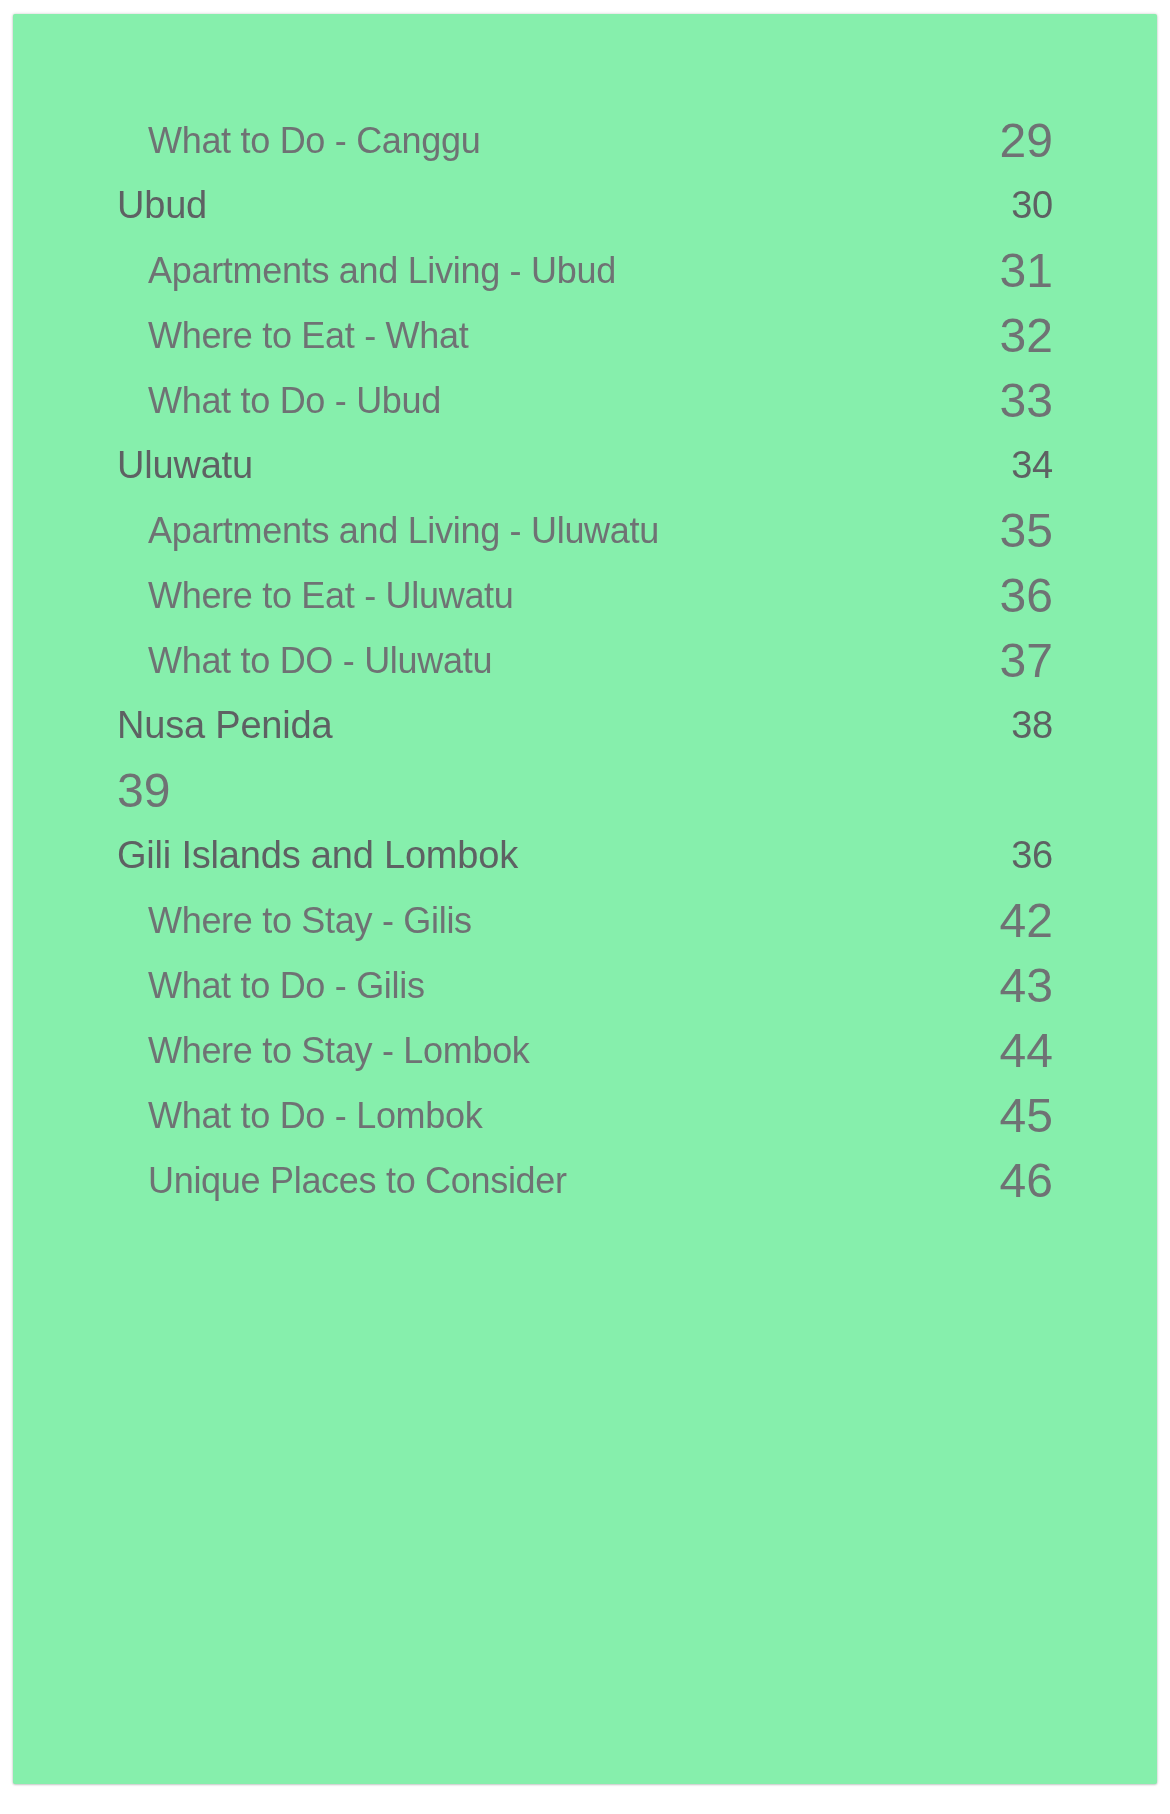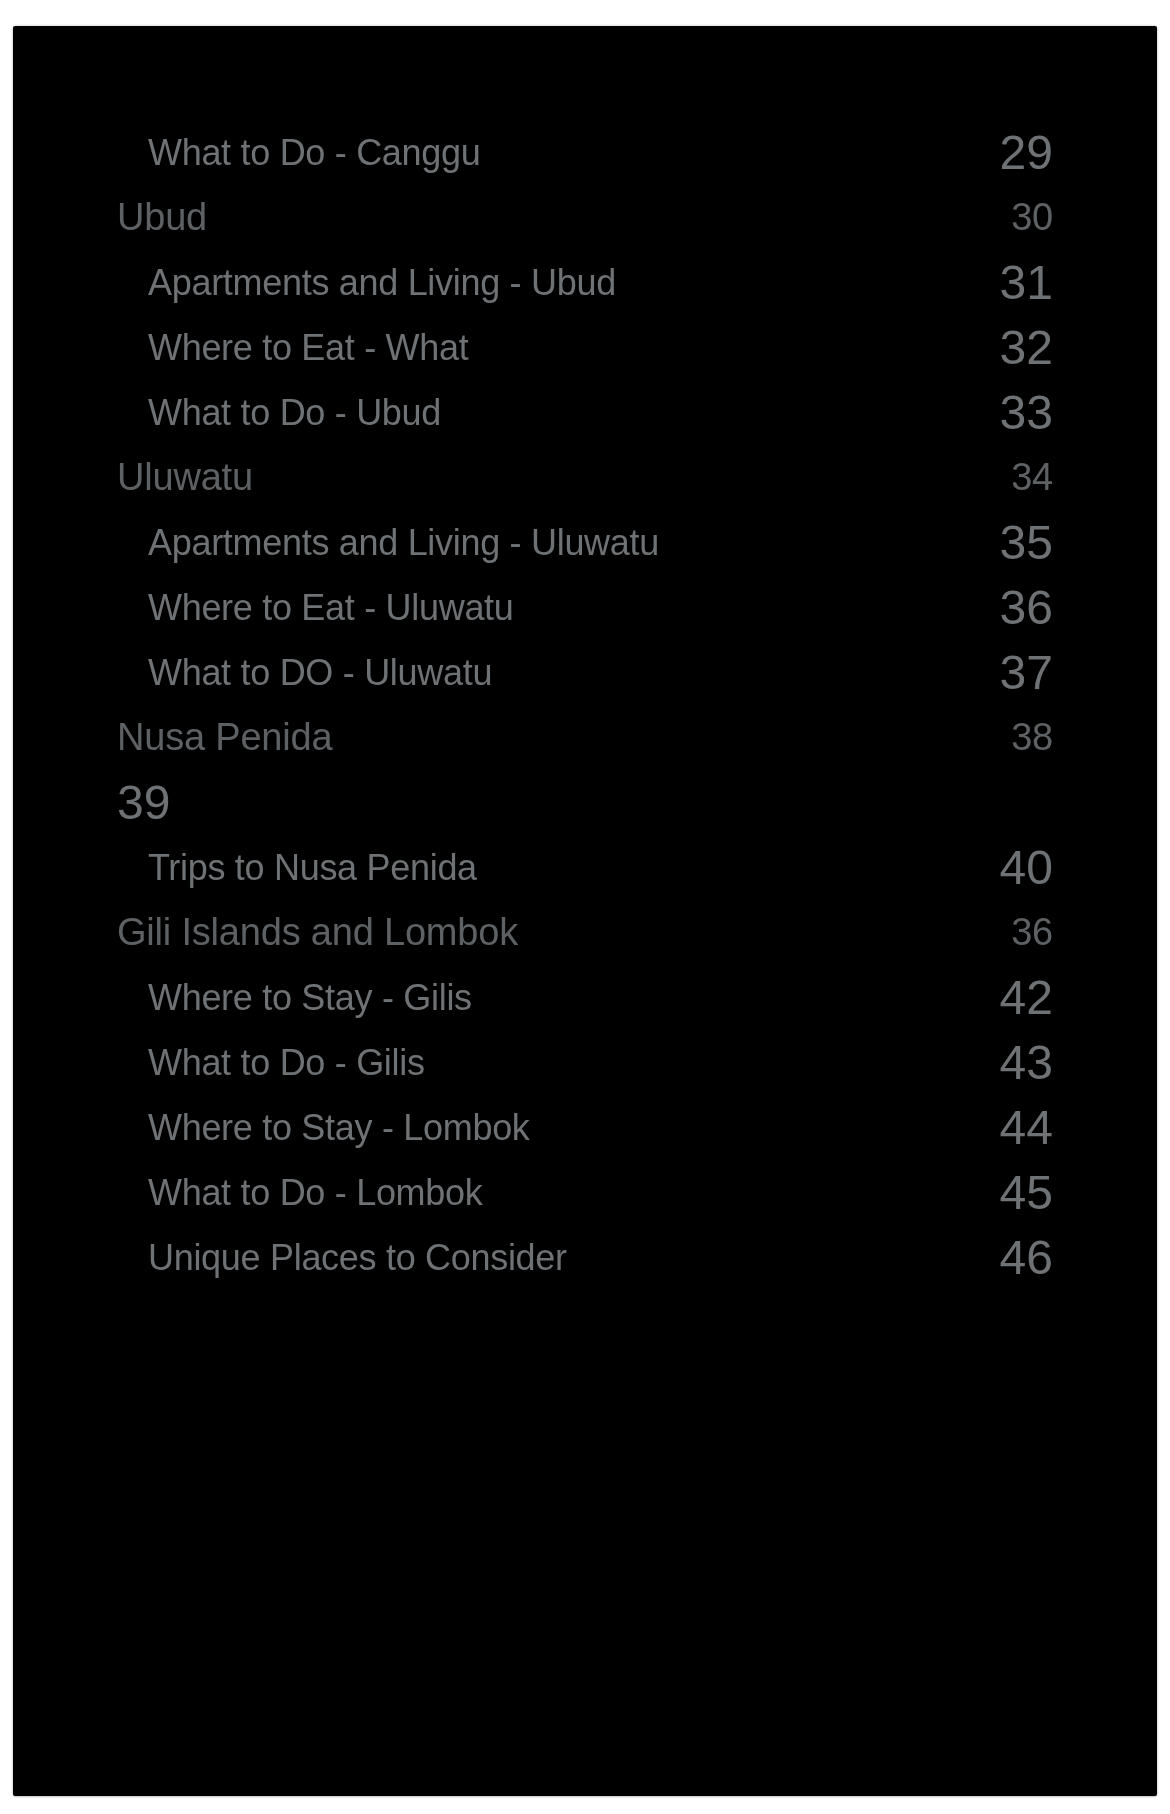--- a/index.html
+++ b/index.html
@@ -10,24 +10,24 @@
     width: 1170px;
     height: 1814px;
     position: relative;
     background: linear-gradient(180deg, #cccccе 0px, #cfcfd1 0px, #d7d7d9 60px, #d8d8da 85%, #dcdcde 100%);
     font-family: "Liberation Sans", "DejaVu Sans", sans-serif;
     overflow: hidden;
   }
   .page {
     position: absolute;
     left: 13px;
-    top: 26px;
+    top: 14px;
     width: 1144px;
     height: 1770px;
-    background: #000000;
+    background: #86efac;
     border-radius: 2px;
     box-shadow: 0 0 3px rgba(0,0,0,0.22), 0 1px 2px rgba(0,0,0,0.14);
   }
   .toc {
     position: absolute;
     top: 94px;
     left: 104px;
     right: 104px;
   }
   .toc-row {
@@ -99,24 +99,20 @@
     <span class="label">What to DO - Uluwatu</span>
     <span class="pagenum">37</span>
   </div>
       <div class="toc-row section">
     <span class="label">Nusa Penida</span>
     <span class="pagenum">38</span>
   </div>
       <div class="toc-row item">
     <span class="pagenum">39</span>
   </div>
-      <div class="toc-row item">
-    <span class="label">Trips to Nusa Penida</span>
-    <span class="pagenum">40</span>
-  </div>
       <div class="toc-row section">
     <span class="label">Gili Islands and Lombok</span>
     <span class="pagenum">36</span>
   </div>
       <div class="toc-row item">
     <span class="label">Where to Stay - Gilis</span>
     <span class="pagenum">42</span>
   </div>
       <div class="toc-row item">
     <span class="label">What to Do - Gilis</span>

